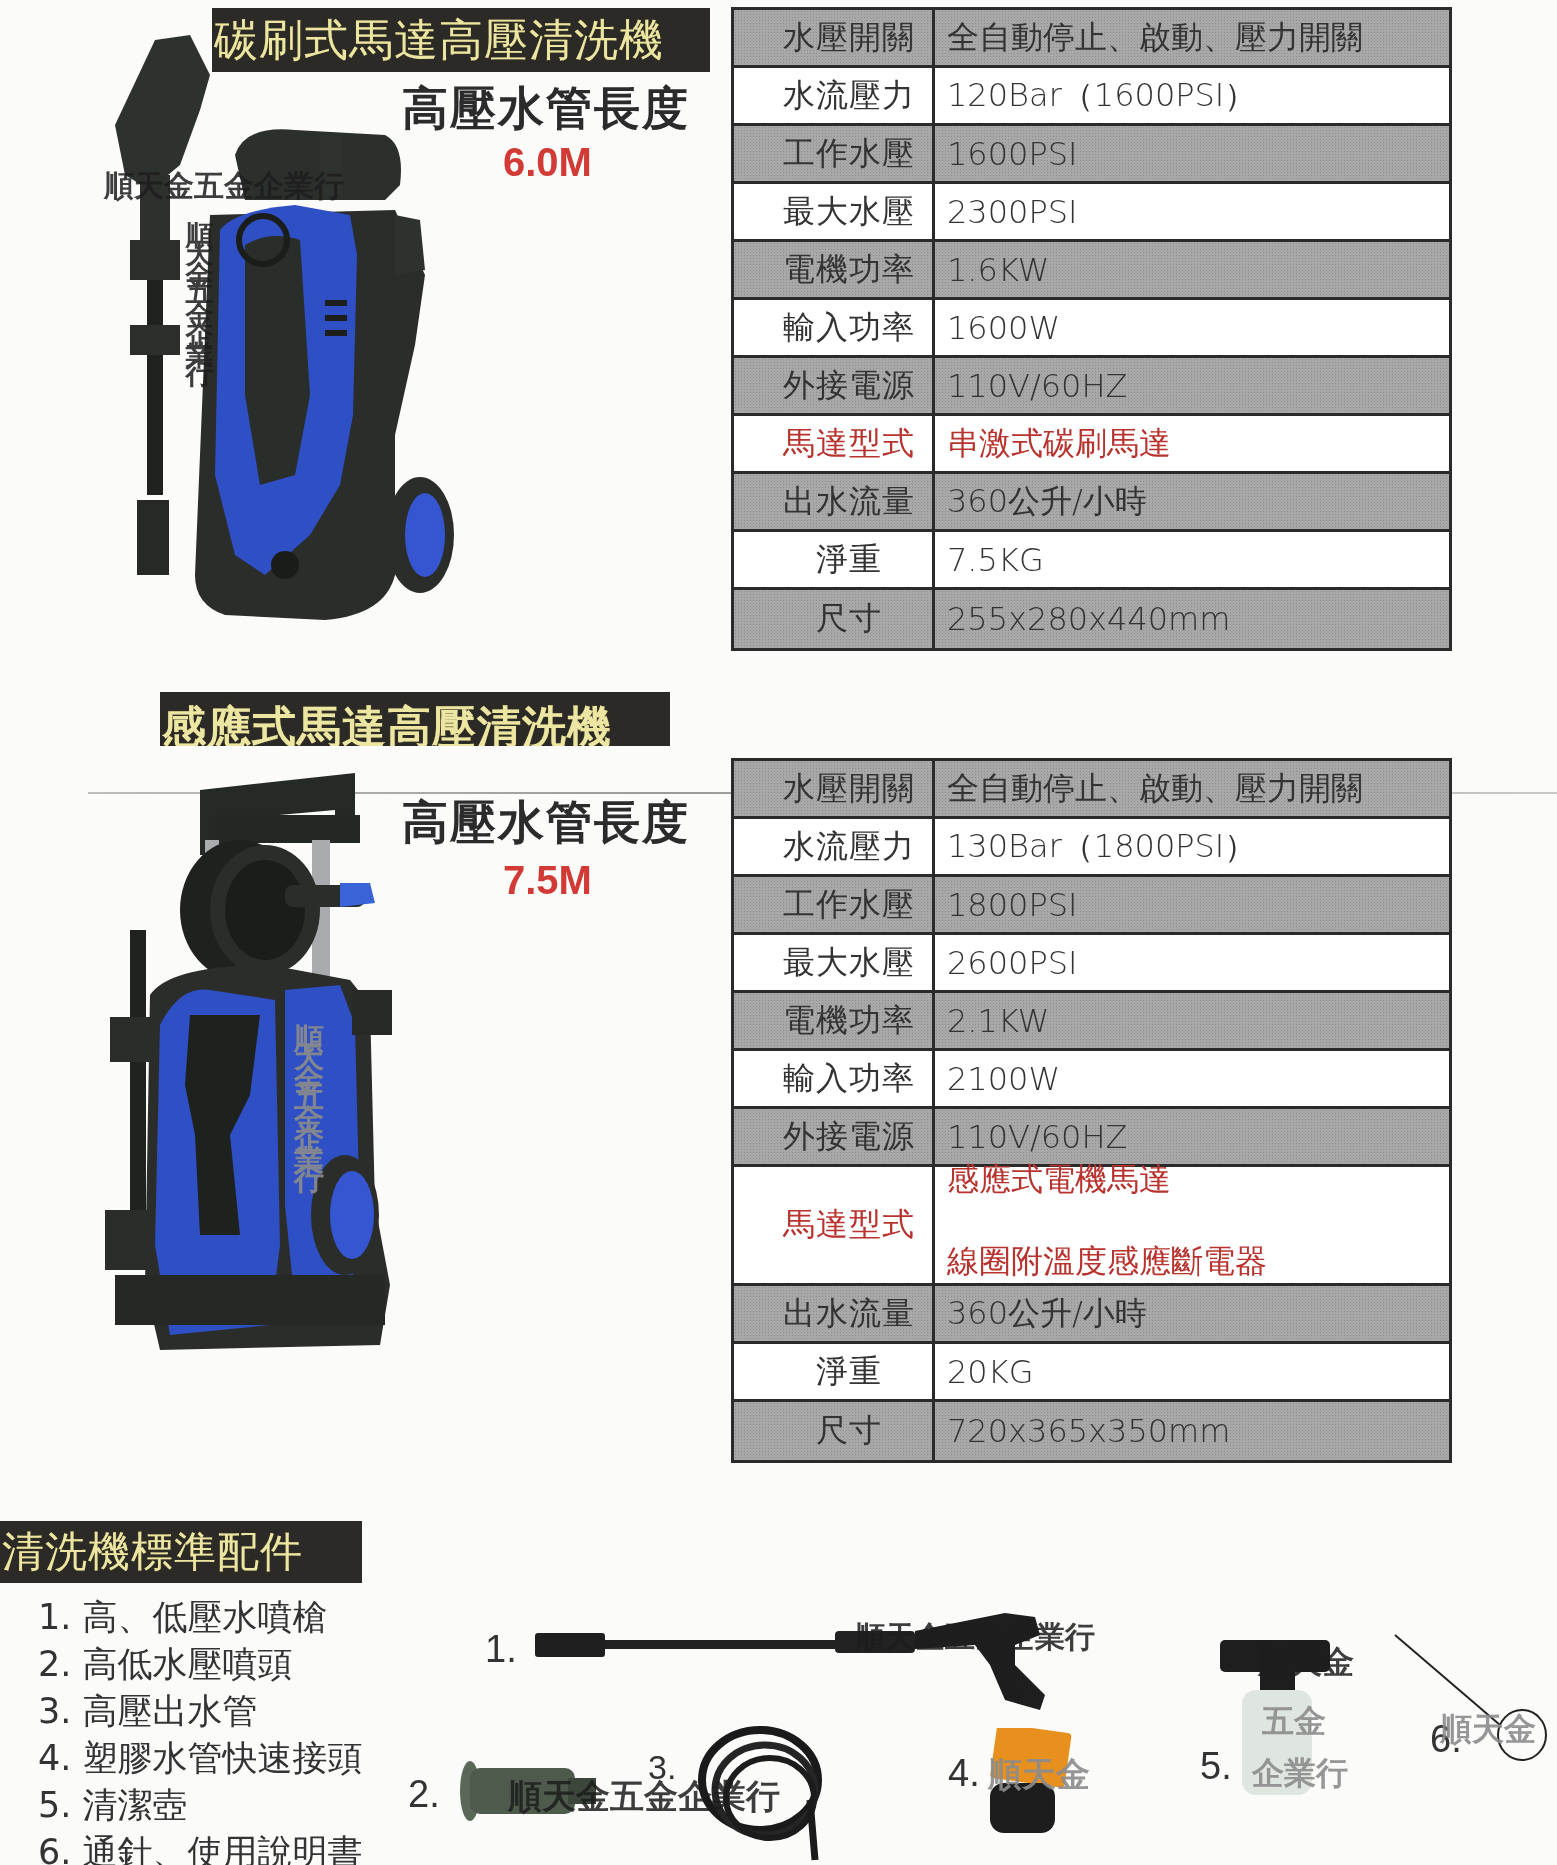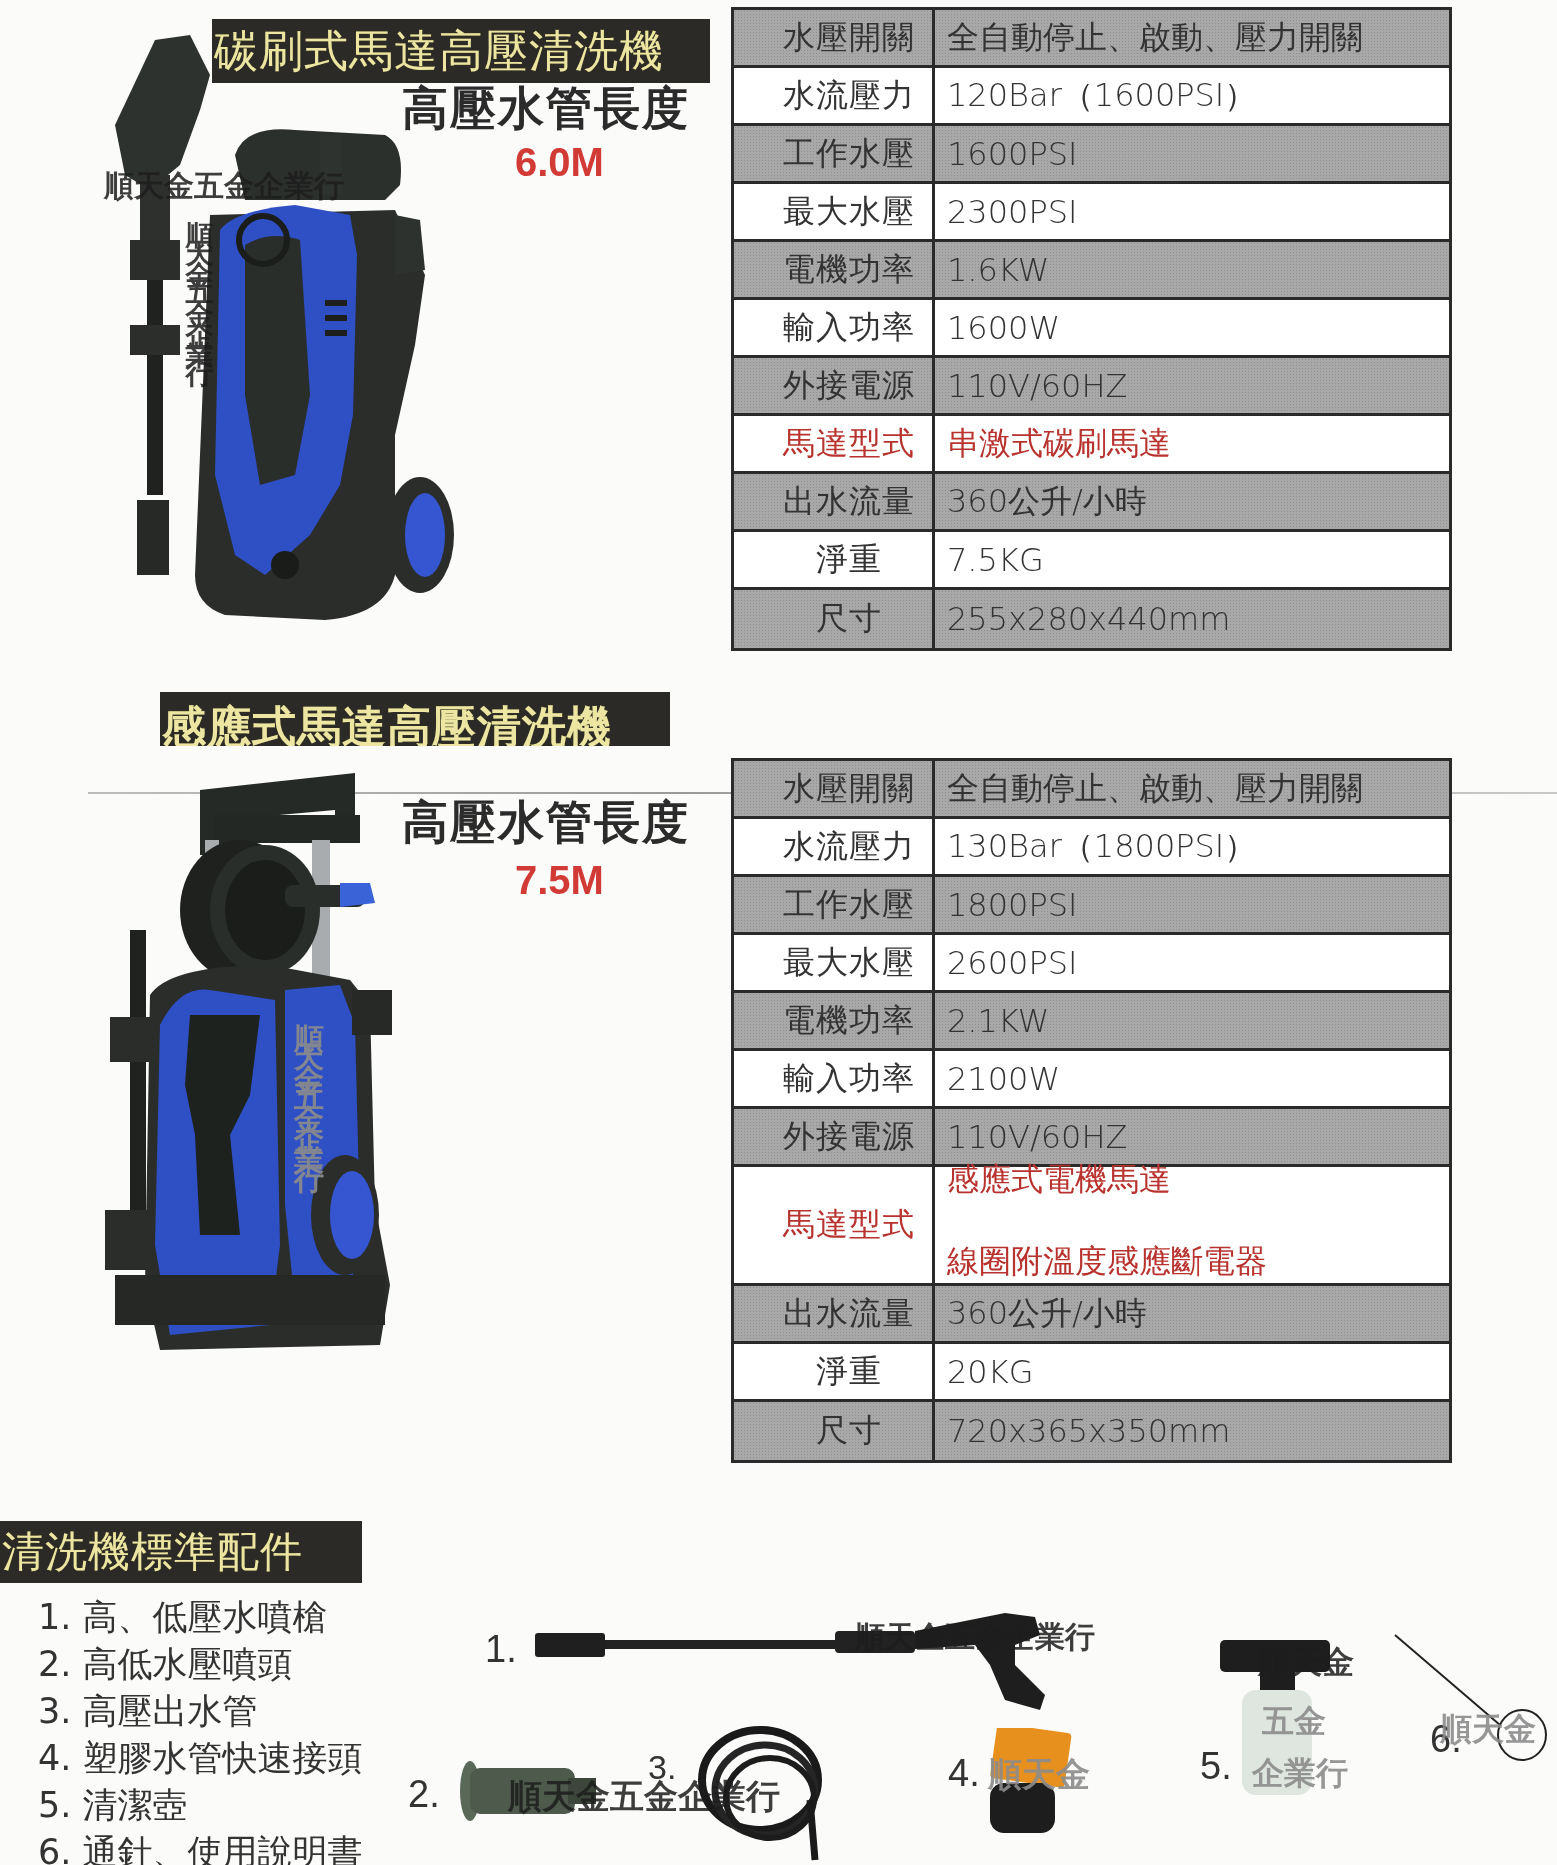--- a/index.html
+++ b/index.html
@@ -12,21 +12,21 @@
   .abs { position:absolute; }
 
   
   .banner {
     position:absolute; background:#2c2a26; color:#ece6a2;
     font-size:44px; line-height:64px; white-space:nowrap; overflow:hidden;
     letter-spacing:1px; padding-left:2px;
     text-shadow:0 0 1px #5b5630;
   }
   .hose-label { position:absolute; font-size:46px; font-weight:bold; color:#2b2b2b; letter-spacing:2px; white-space:nowrap; }
-  .hose-value { position:absolute; font-size:40px; font-weight:bold; color:#d23a36; font-family:"Liberation Sans",sans-serif;margin-left:12px; }
+  .hose-value { position:absolute; font-size:40px; font-weight:bold; color:#d23a36; font-family:"Liberation Sans",sans-serif; }
 
   
   .spec-table {
     position:absolute; left:731px; width:721px;
     border:3px solid #2a2a2a; box-sizing:border-box;
     background:#2a2a2a;
   }
   .spec-row { display:flex; height:58px; border-bottom:3px solid #2a2a2a; box-sizing:border-box; }
   .spec-row:last-child { border-bottom:none; }
   .spec-row.tall { height:119px; }
@@ -51,21 +51,21 @@
   
   .acc-list { position:absolute; left:38px; top:1594px; list-style:none; margin:0; padding:0; }
   .acc-list li { font-size:35px; line-height:47px; color:#333; white-space:nowrap; }
   .acc-num { position:absolute; font-size:38px; color:#333; font-family:"Liberation Sans",sans-serif; }
 
   .fold-line { position:absolute; left:88px; top:792px; width:1469px; height:2px; background:linear-gradient(90deg,#bcbcbc,#9a9a9a 40%,#c8c8c8); }
 </style>
 </head>
 <body>
 
-<div class="banner" style="left:212px; top:19px; width:496px; height:64px;">碳刷式馬達高壓清洗機</div>
+<div class="banner" style="left:212px; top:8px; width:496px; height:64px;">碳刷式馬達高壓清洗機</div>
 <div class="hose-label" style="left:402px; top:78px;">高壓水管長度</div>
 <div class="hose-value" style="left:503px; top:140px;">6.0M</div>
 
 <svg class="machine" style="left:95px; top:15px;" width="360" height="620" viewBox="0 0 360 620">
 
   <path d="M60 25 L95 20 L115 60 L105 95 L85 150 L55 175 L30 160 L20 110 Z" fill="#2e322e"></path>
   <rect x="45" y="160" width="30" height="70" fill="#2d302d"></rect>
 
   <rect x="52" y="230" width="16" height="250" fill="#1f221f"></rect>
   <rect x="35" y="225" width="50" height="40" fill="#2b2e2b"></rect>

